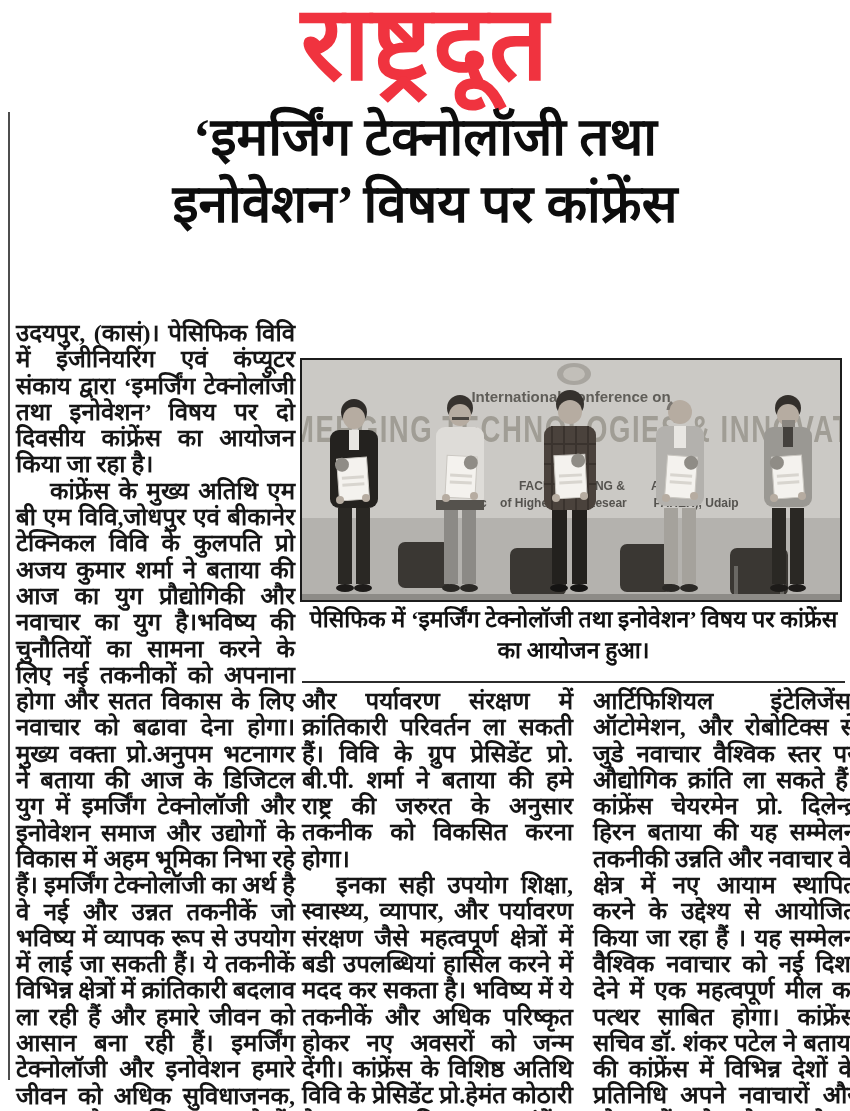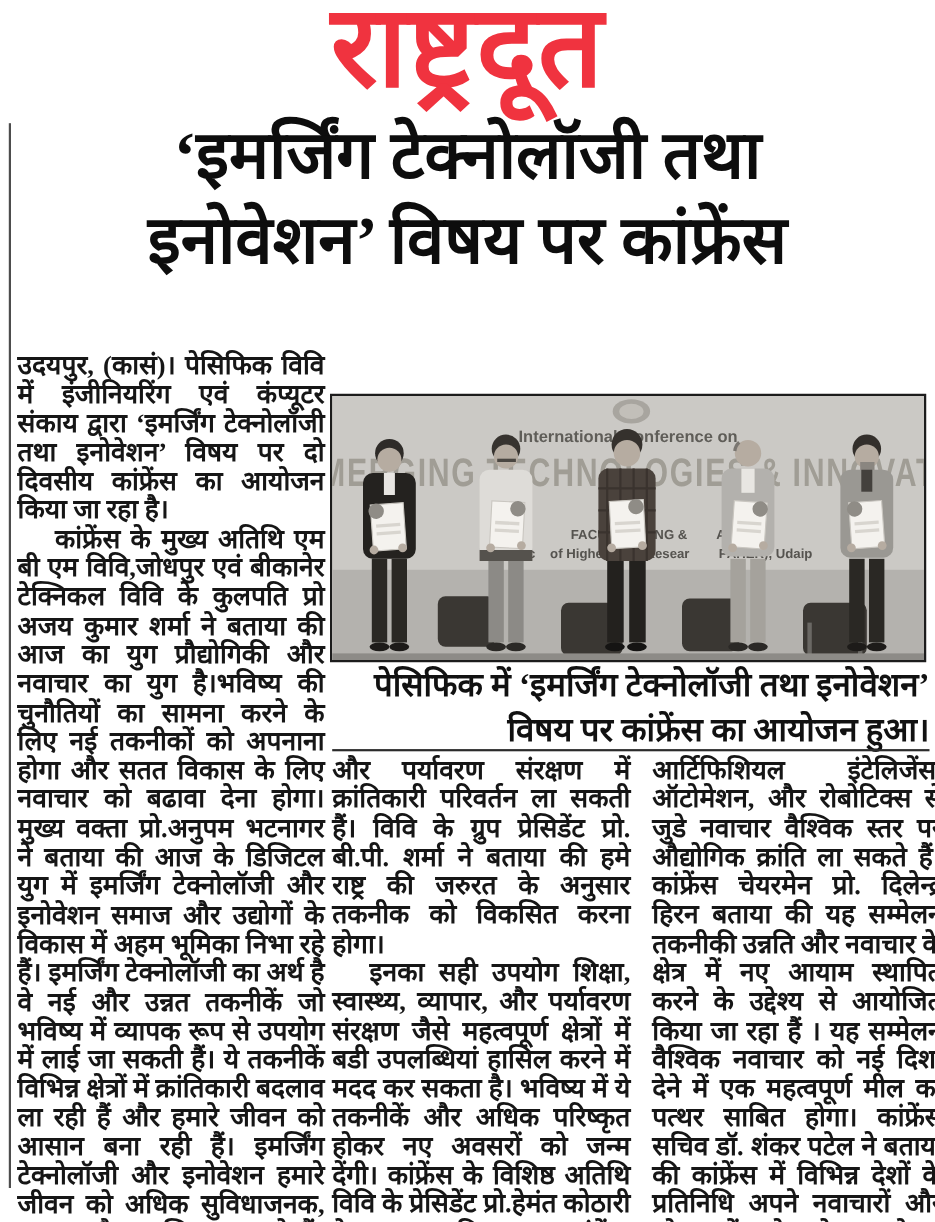--- a/index.html
+++ b/index.html
@@ -39,21 +39,21 @@
   }
   .headline {
     position: absolute;
     top: 104px;
     left: 10px;
     width: 830px;
     text-align: center;
     font-family: "Liberation Serif", serif;
     font-weight: bold;
     color: #0d0d0d;
-    font-size: 61px;
+    font-size: 53px;
     line-height: 1.27;
   }
   .col {
     position: absolute;
     font-size: 24px;
     line-height: 26.3px;
     font-weight: bold;
     color: #161616;
     text-align: justify;
   }
@@ -71,25 +71,25 @@
     border: 2px solid #1c1c1c;
     box-sizing: content-box;
     background: #cbc9c5;
   }
   .photo-frame svg { display: block; }
   .caption {
     position: absolute;
     left: 302px;
     top: 604px;
     width: 543px;
-    font-size: 30px;
+    font-size: 23px;
     font-weight: bold;
     color: #111111;
     line-height: 1.35;
-    text-align: right;
+    text-align: center;
   }
   .caption-rule {
     position: absolute;
     left: 302px;
     top: 681px;
     width: 543px;
     height: 2px;
     background: #2b2b2b;
   }
 </style>

